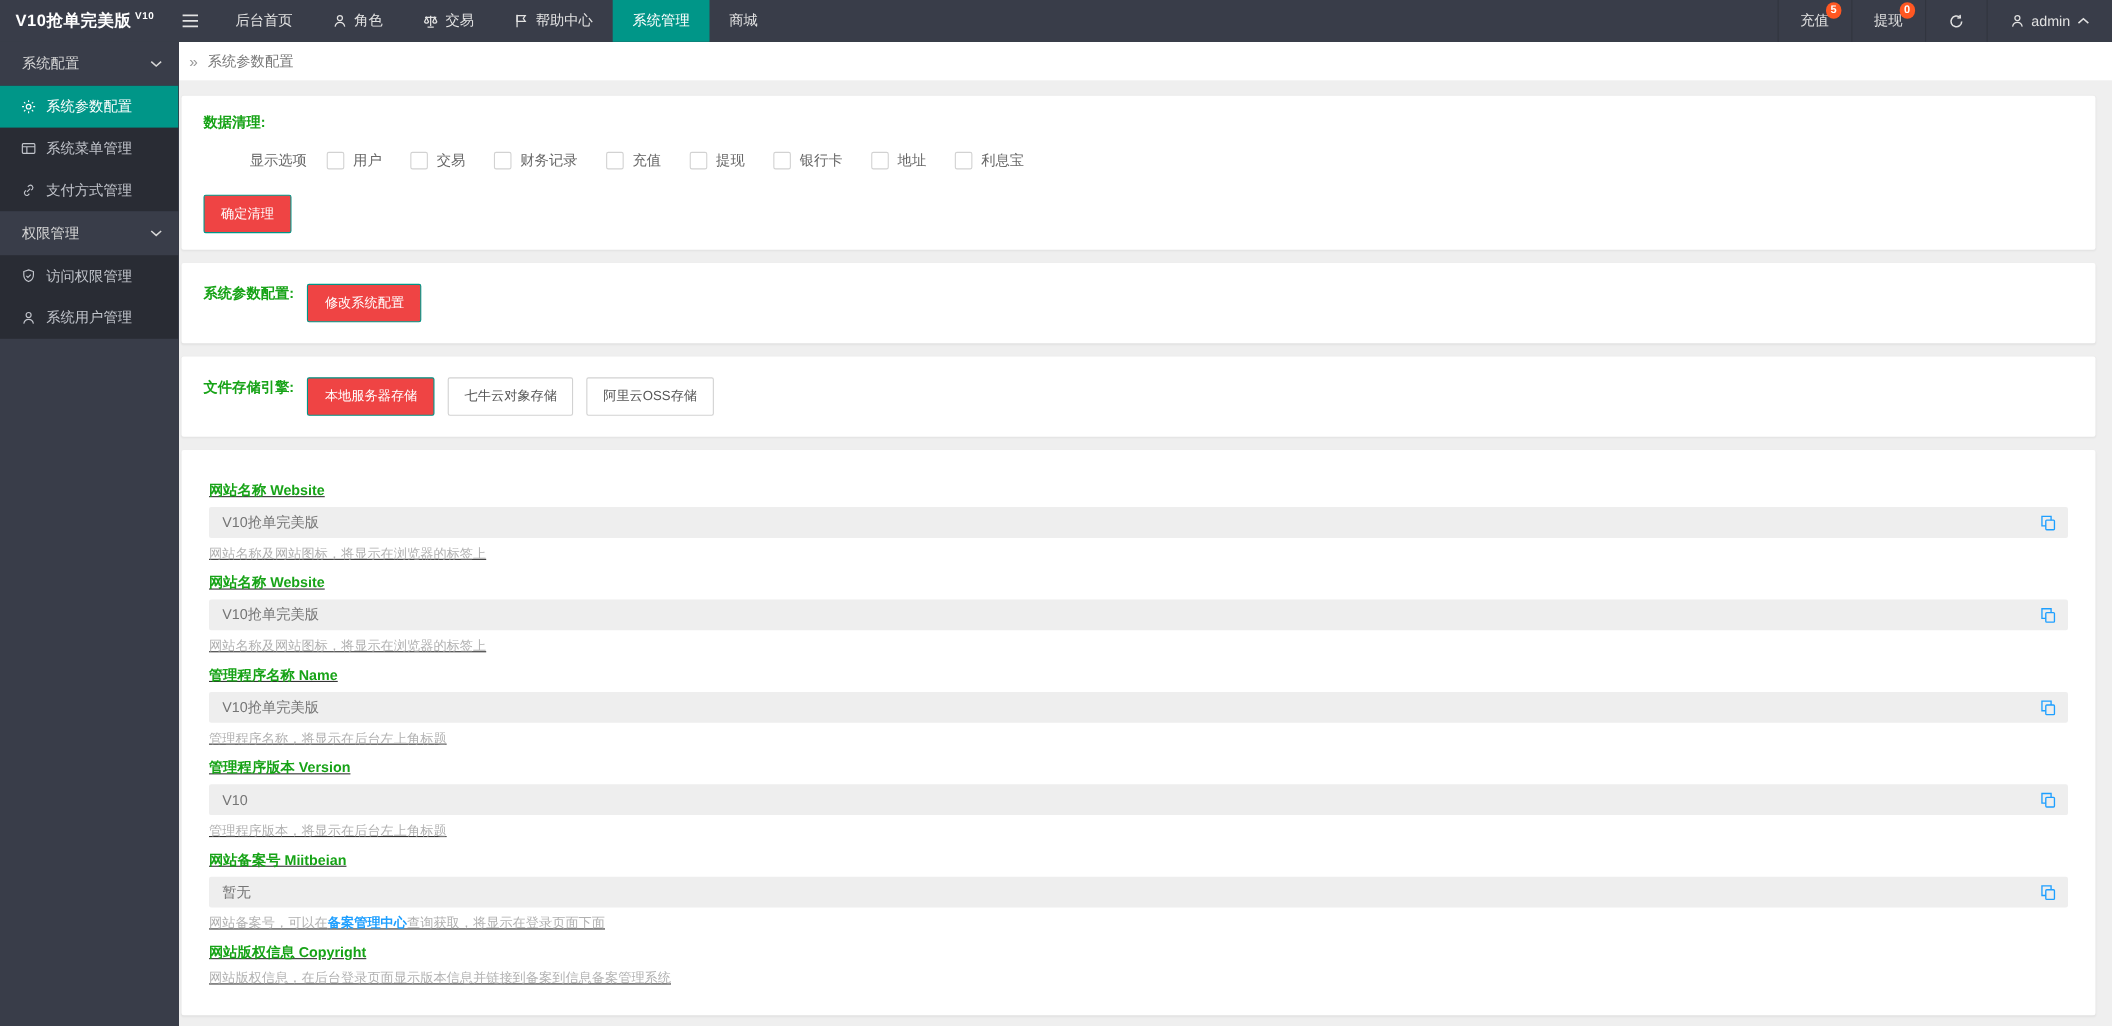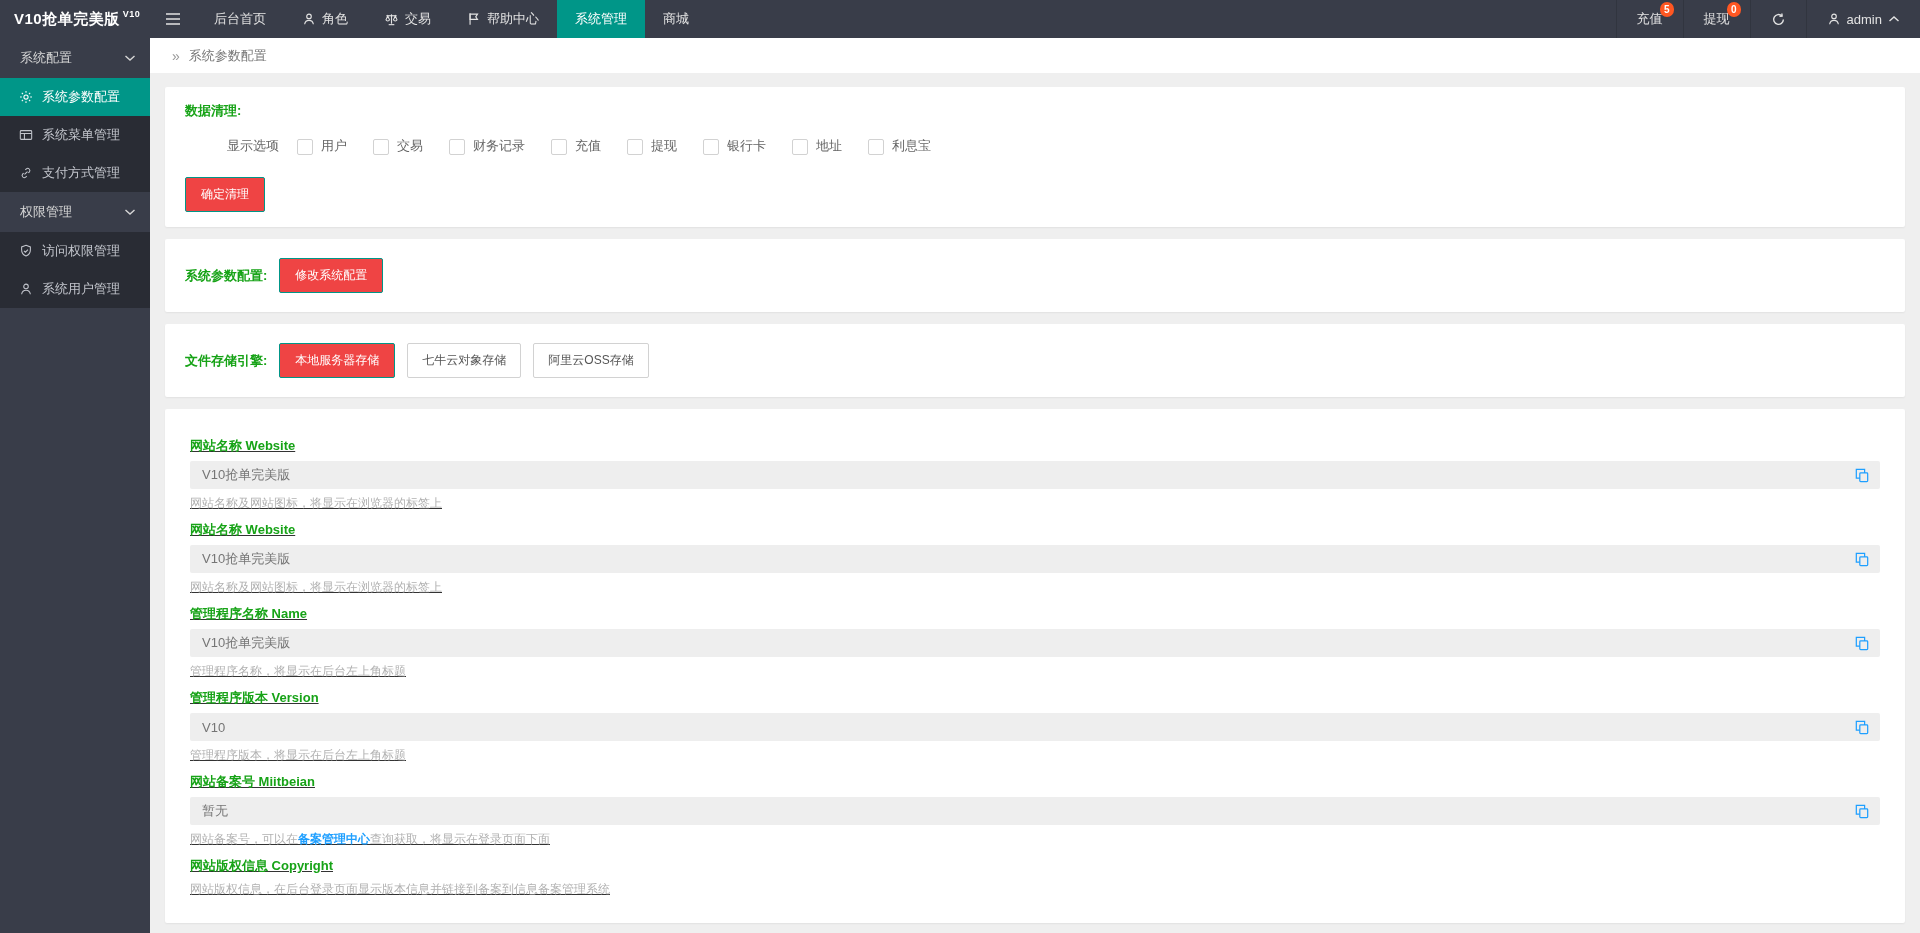--- a/index.html
+++ b/index.html
@@ -31,21 +31,21 @@
   .header-right .nav-item { position:relative; border-left:1px solid #31353f; padding:0 20px; }
   .badge {
     position:absolute; top:2px; right:9px; background:#FF5722; color:#fff;
     font-size:10px; line-height:15px; height:15px; min-width:8px; padding:0 4px;
     border-radius:8px; text-align:center; font-weight:bold;
   }
   .icon { flex:0 0 auto; }
 
   
   .sidebar {
-    position:fixed; top:38px; left:0; bottom:0; width:150px;
+    position:fixed; top:38px; left:0; bottom:0; width:162px;
     background:#393D49; z-index:15;text-align:center;
   }
   .group-title {
     height:40px; display:flex; align-items:center; justify-content:space-between;
     padding:0 14px 0 20px; color:#d6d6d6; font-size:13px; cursor:pointer;
   }
   .group-items { background:rgba(0,0,0,.28); }
   .side-item {
     height:38px; display:flex; align-items:center; gap:9px; padding-left:19px;
     color:#c2c5cc; font-size:13px; cursor:pointer;
@@ -62,35 +62,35 @@
   .content { padding:14px 15px 0 15px; height:860px; overflow:hidden; }
   .card {
     background:#fff; border-radius:2px; margin-bottom:12px;
     padding:15px 20px; box-shadow:0 1px 2px rgba(0,0,0,.06);
   }
   .section-label { color:#17A317; font-weight:bold; font-size:13px; white-space:nowrap; }
 
   
   .clean-row { margin:17px 0 0 42px; display:flex; align-items:center; color:#666; }
   .clean-row .row-label { margin-right:18px; color:#666; }
-  .cb-pair { display:flex; align-items:flex-end; margin-right:26px; cursor:pointer; }
+  .cb-pair { display:flex; align-items:center; margin-right:26px; cursor:pointer; }
   .cb-pair input[type=checkbox] {
     appearance:none; -webkit-appearance:none; width:16px; height:16px;
     border:1px solid #d2d2d2; border-radius:2px; background:#fff; margin:0 8px 0 0; cursor:pointer;
   }
   .btn {
     background:#ef4444; color:#fff; border:1px solid #009688; border-radius:2px;
     padding:8px 15px; font-size:12px; cursor:pointer; font-family:inherit; white-space:nowrap;
   }
   .btn-outline {
     background:#fff; color:#555; border:1px solid #d2d2d2; border-radius:2px;
     padding:8px 14px; font-size:12px; cursor:pointer; font-family:inherit; white-space:nowrap;
   }
   .clean-submit { margin-top:22px; }
-  .inline-row { display:flex; align-items:center; gap:12px; padding:4px 0; }
+  .inline-row { display:flex; align-items:flex-start; gap:12px; padding:4px 0; }
 
   
   .form-card { padding:28px 20px 16px 20px; }
   .field { margin-bottom:9px; padding:0 5px;text-decoration:underline; }
   .field-label { color:#17A317; font-weight:bold; font-size:13px; }
   .input-wrap { position:relative; margin-top:6px; }
   .text-input {
     width:100%; height:28px; background:#eee; border:none; border-radius:2px;
     padding:0 36px 0 12px; color:#757575; font-size:13px; font-family:inherit; outline:none;
   }

